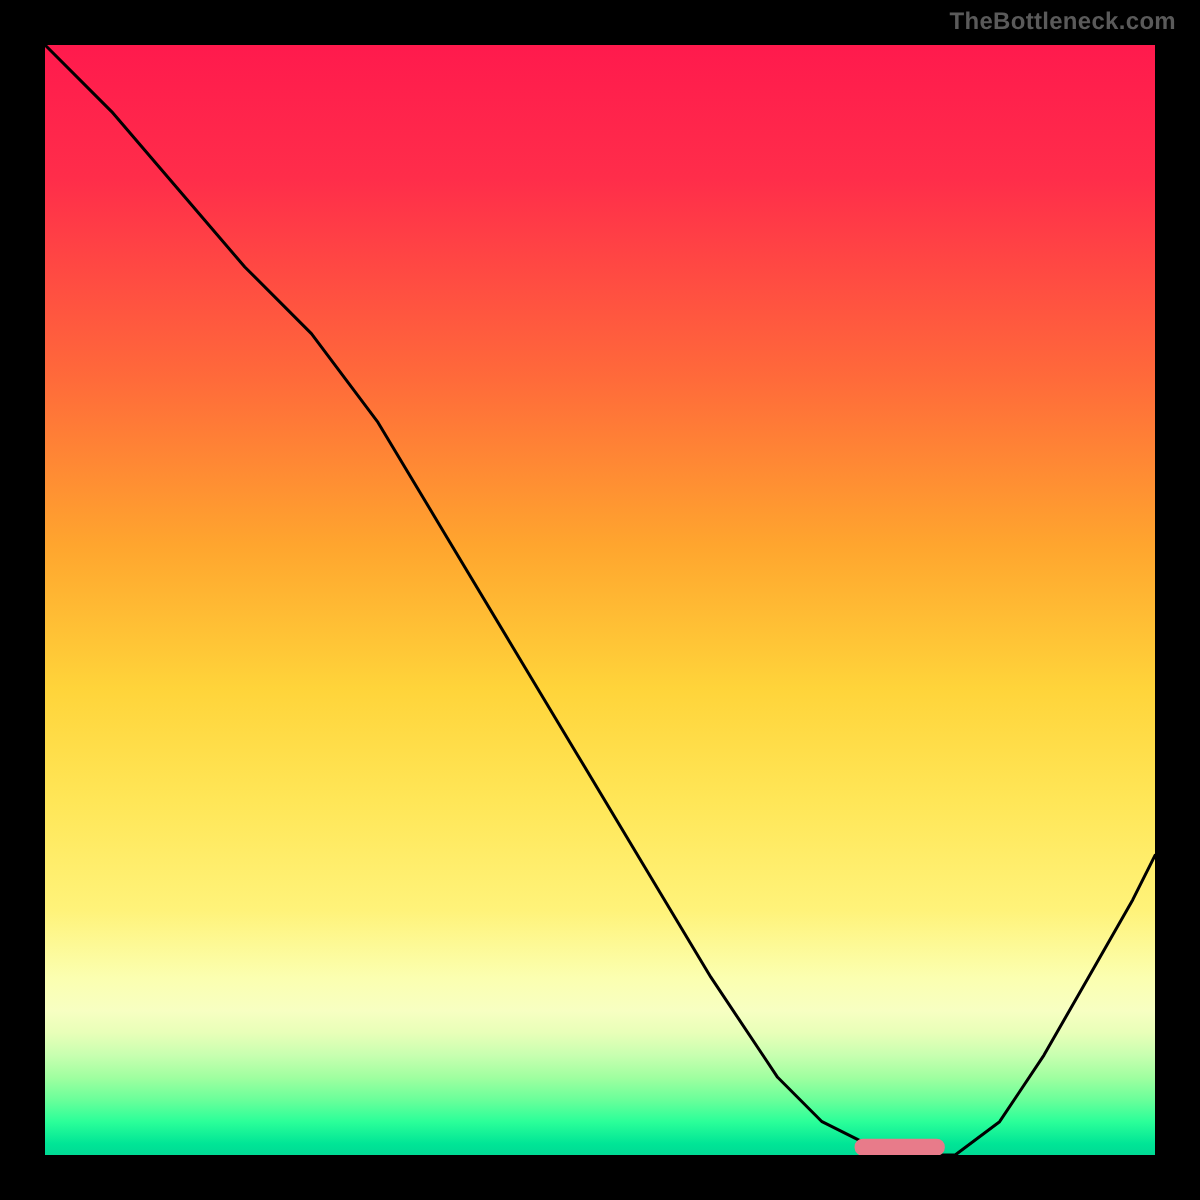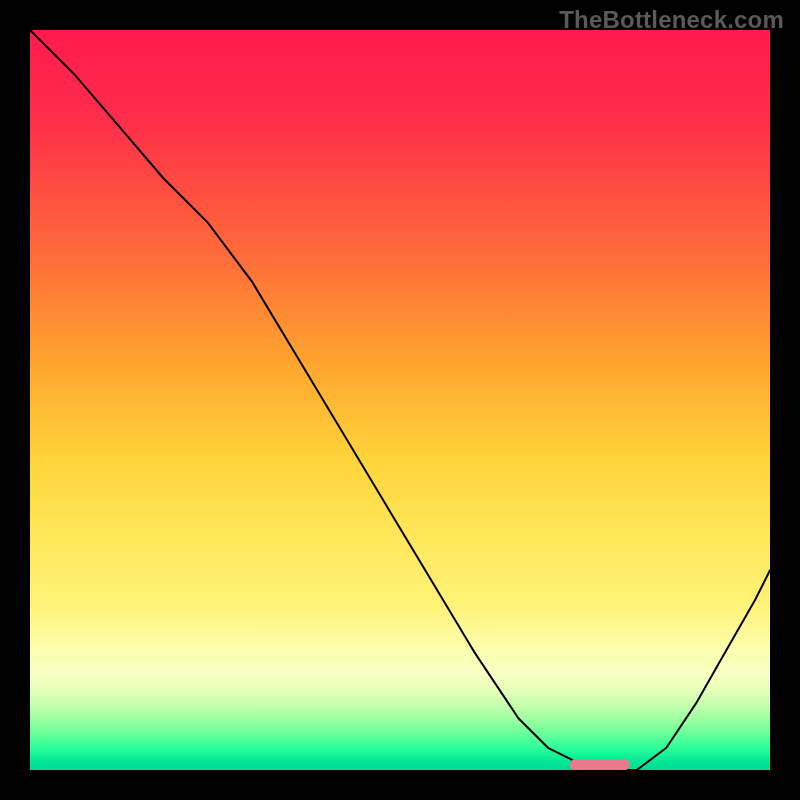--- a/index.html
+++ b/index.html
@@ -15,21 +15,21 @@
     position: relative;
     width: 800px;
     height: 800px;
     background: #000;
   }
   .watermark {
     position: absolute;
     top: 6px;
     right: 16px;
     color: #5a5a5a;
-    font-size: 24px;
+    font-size: 16px;
     font-weight: 600;
     letter-spacing: 0.2px;
     user-select: none;
   }
   .plot {
     position: absolute;
     left: 30px;
     top: 30px;
     width: 740px;
     height: 740px;

